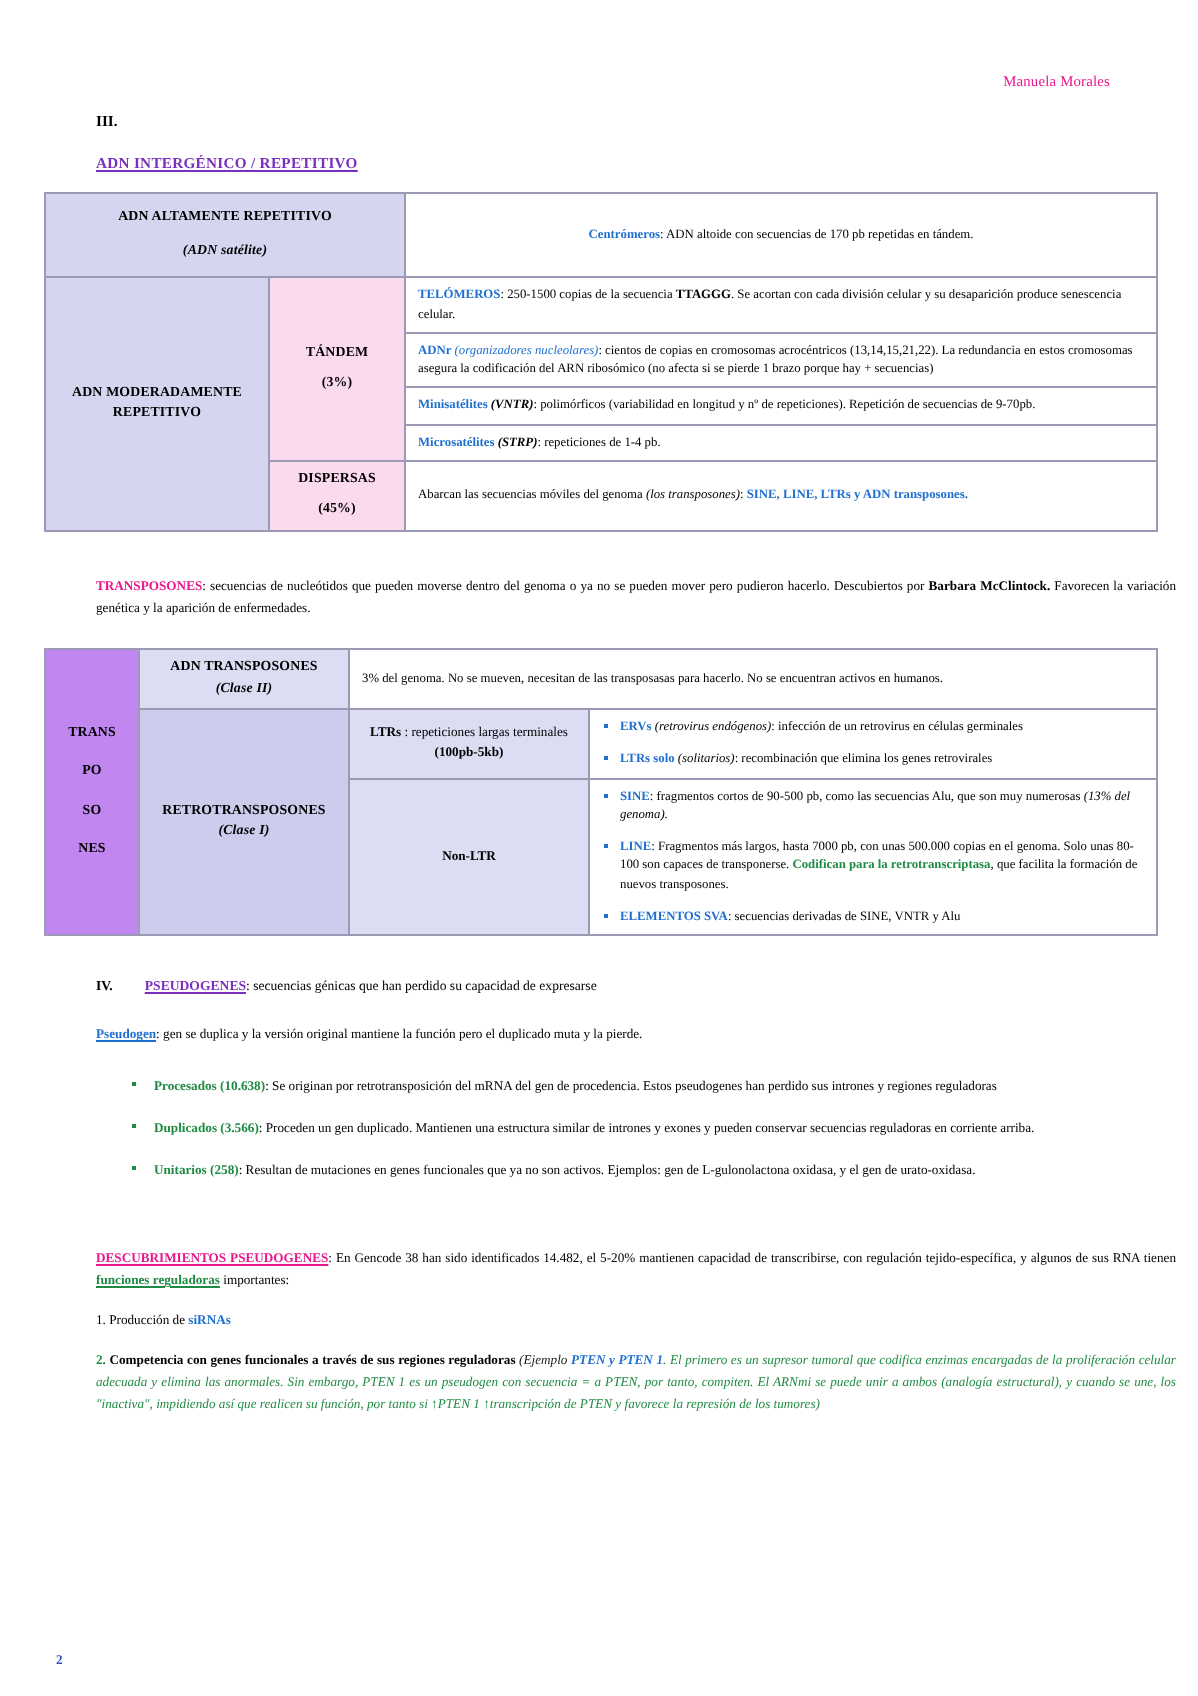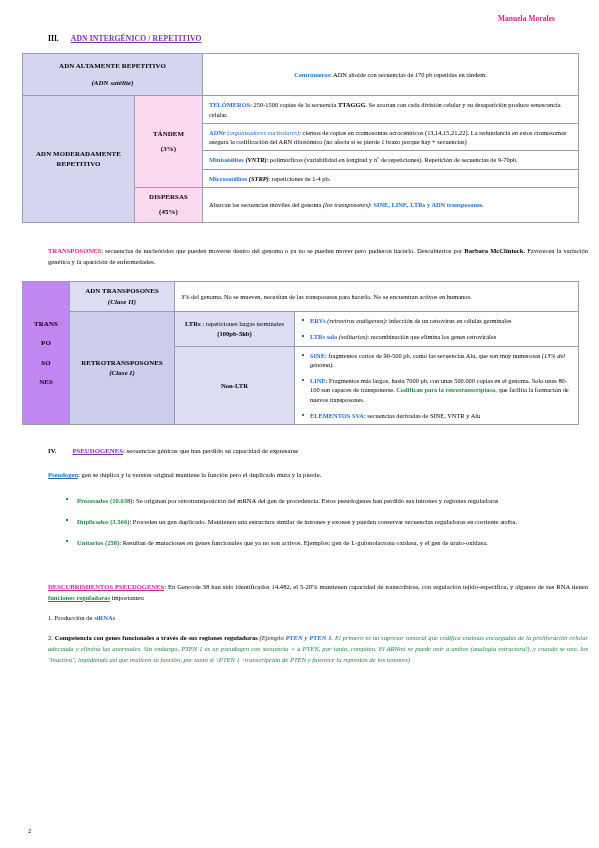--- a/index.html
+++ b/index.html
@@ -20,34 +20,36 @@
     height: 848px;
     box-sizing: border-box;
     padding: 14px 22px 10px 22px;
     position: relative;
   }
 
   
   .author-line {
     text-align: right;
     font-size: 7.4px;
-    font-weight: bold;
+    font-weight: normal;
     color: #e8188c;
     padding-right: 22px;
+    margin-top: 22px;
     letter-spacing: .1px;
   }
 
   .section-head {
     margin: 11px 0 10px 26px;
     font-size: 7.6px;
     font-weight: bold;
     color: #1a1a1a;
     display: flex;
     gap: 12px;
     align-items: baseline;
+    flex-direction: column;
   }
   .section-head .numeral { color: #000; }
   .section-head .title {
     color: #7a2fbf;
     text-decoration: underline;
     letter-spacing: .15px;
     text-align: center;
   }
 
   

